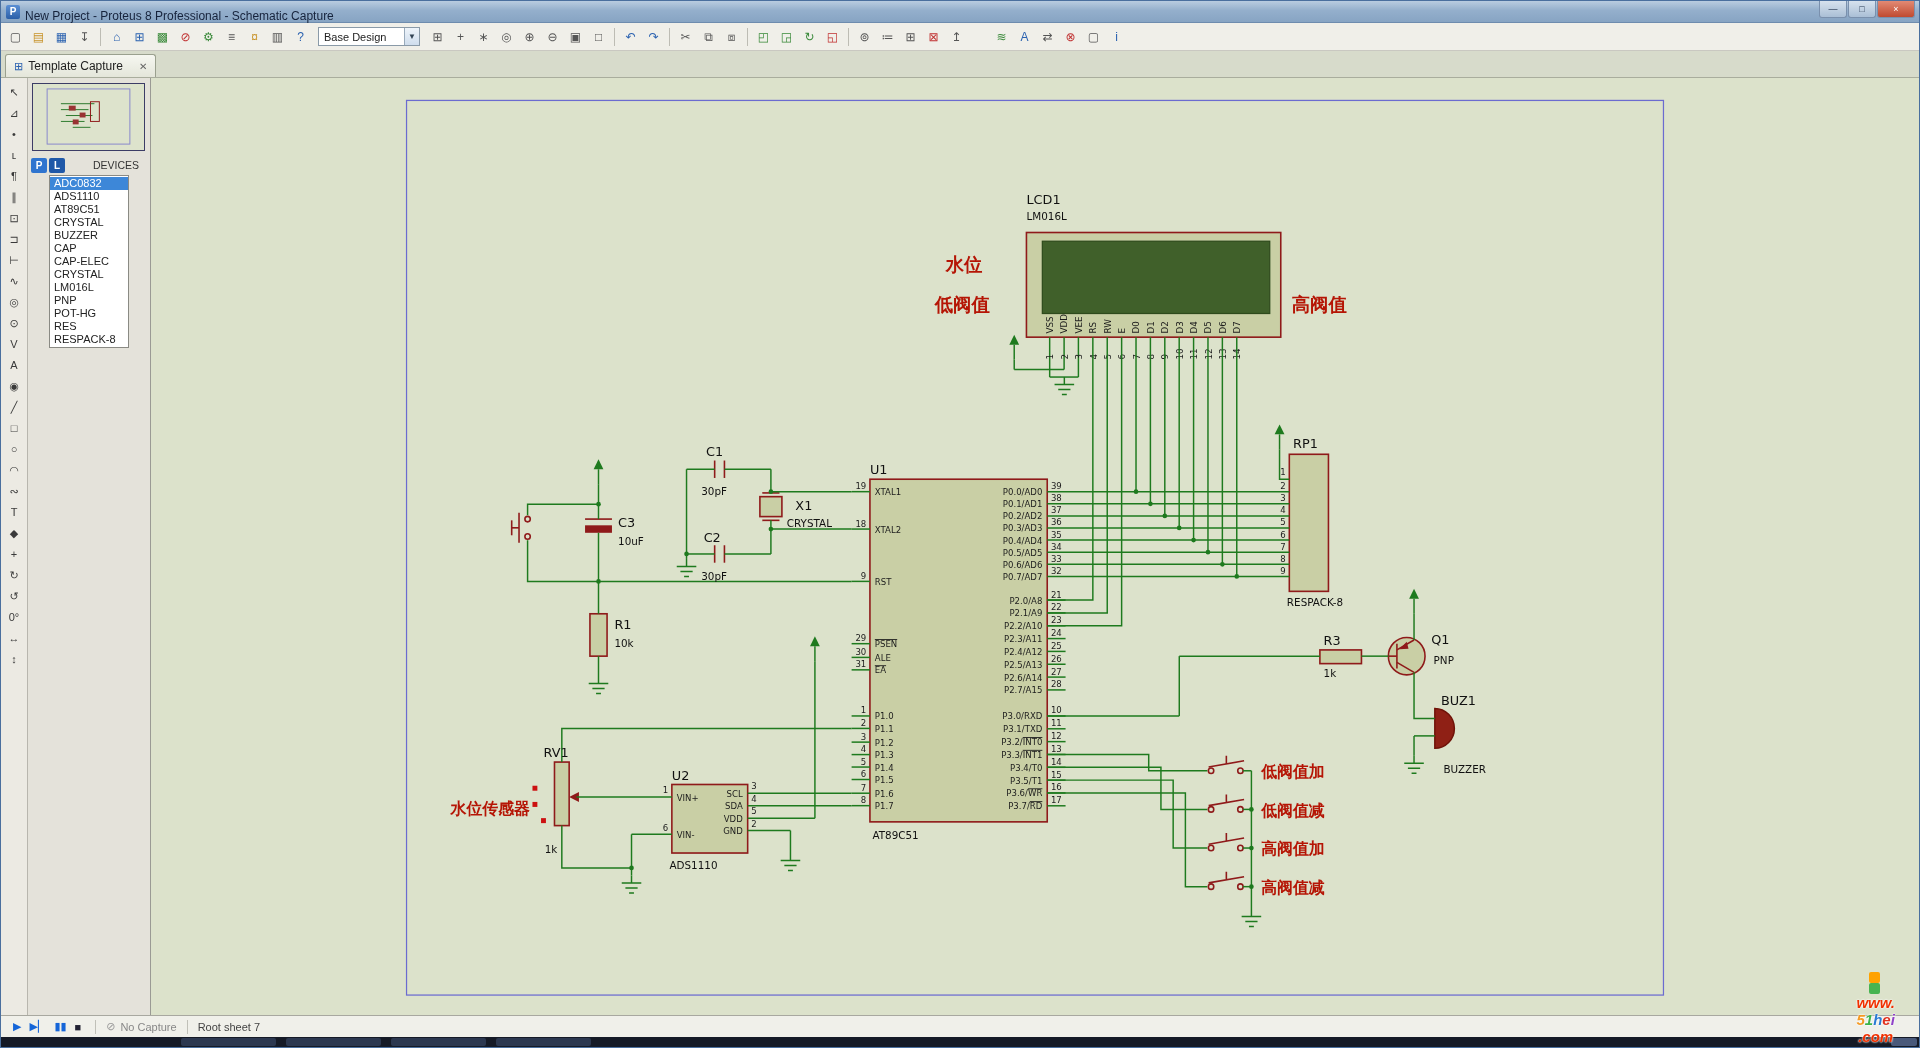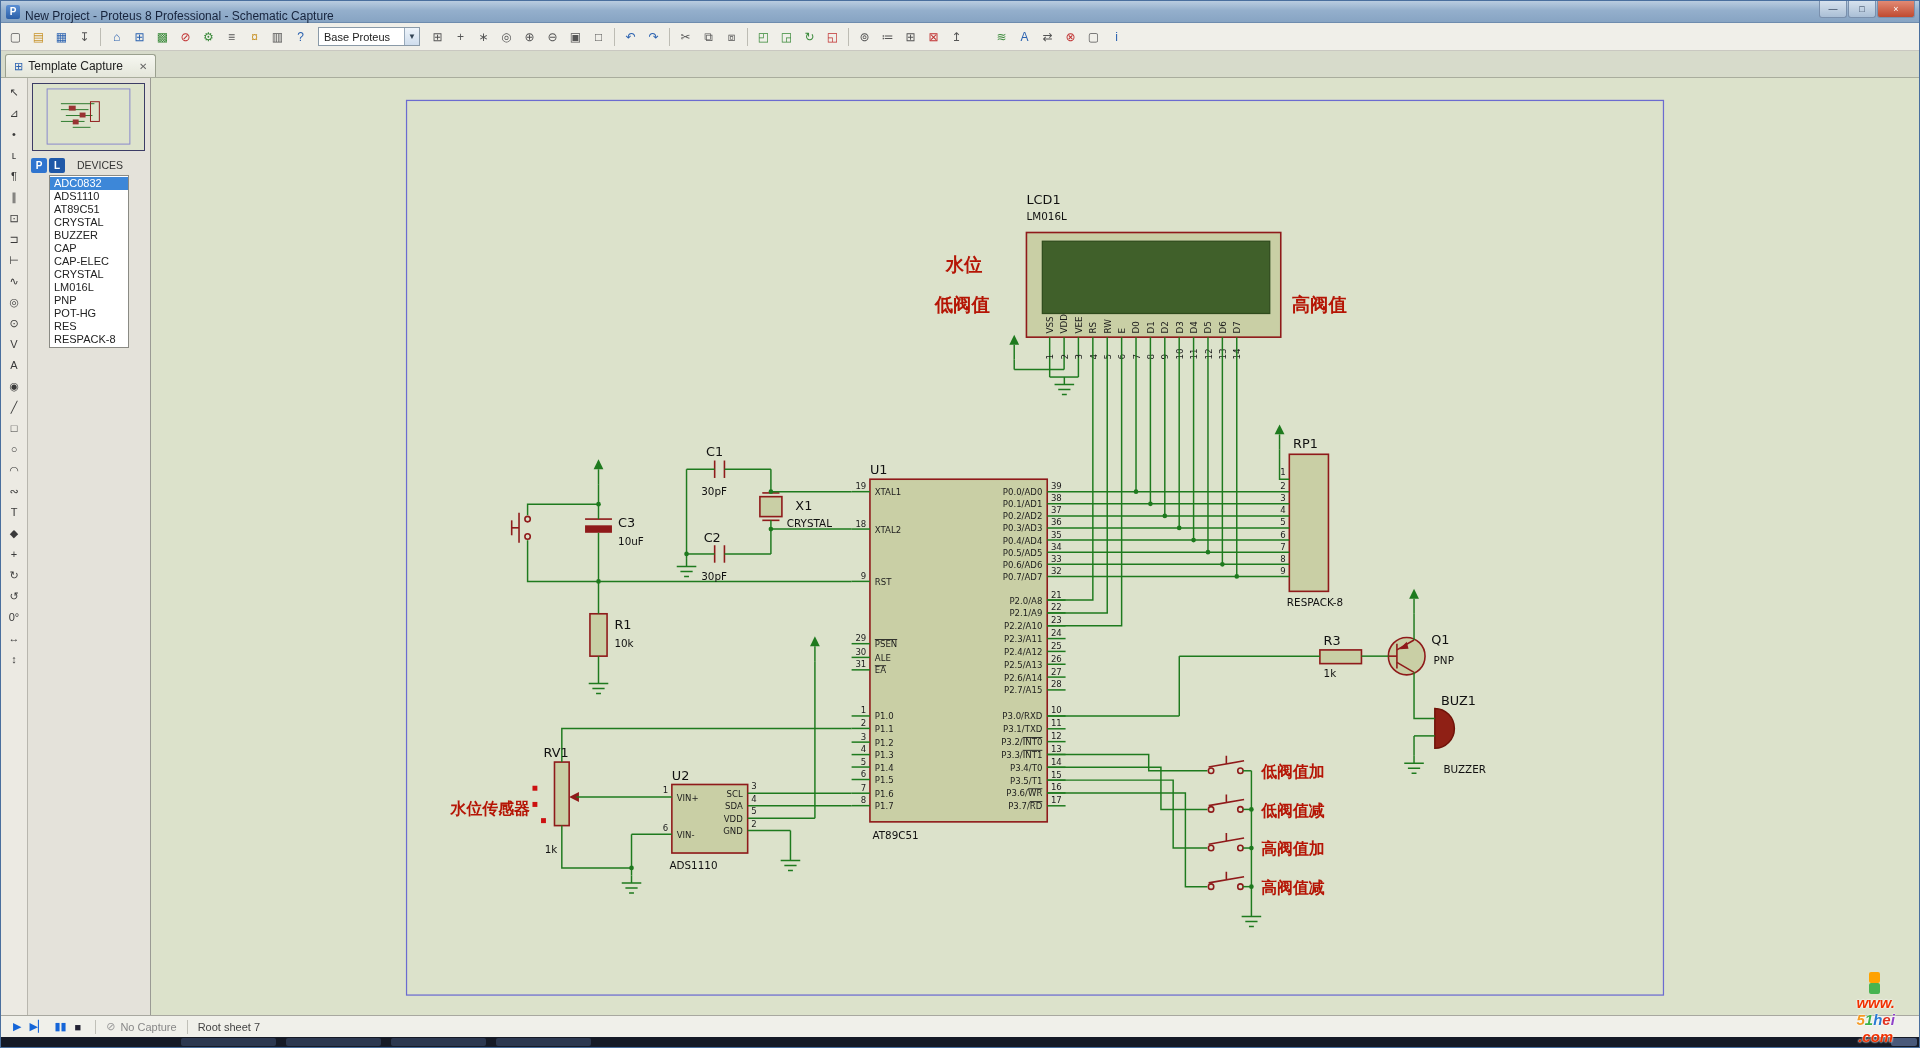--- a/index.html
+++ b/index.html
@@ -36,21 +36,21 @@
 
   
   .content{flex:1 1 auto;display:flex;min-height:0;}
   .lefttools{width:27px;flex:0 0 27px;background:#eceae3;border-right:1px solid #b8b6ae;padding-top:4px;display:flex;flex-direction:column;align-items:center;}
   .ltbtn{width:22px;height:20px;margin-bottom:1px;display:flex;align-items:center;justify-content:center;font-size:11px;color:#3a3a3a;border:1px solid transparent;border-radius:2px;}
   .leftpanel{width:123px;flex:0 0 123px;background:#e4e2da;border-right:1px solid #9a9a94;display:flex;flex-direction:column;}
   .minimap{margin:5px 4px 4px 4px;width:113px;height:68px;background:#dde3cc;border:1px solid #3c3c66;}
   .devheader{height:20px;display:flex;align-items:center;padding:0 3px;}
   .plbtn{width:16px;height:15px;font-size:10px;font-weight:bold;color:#fff;background:#2f74cf;border-radius:2px;text-align:center;line-height:15px;margin-right:2px;}
   .plbtn.l{background:#1f58a8;}
-  .devlabel{font-size:10.5px;color:#333;margin-left:10px;}
+  .devlabel{font-size:10.5px;color:#333;margin-left:26px;}
   .devlist{margin:0 21px;background:#fff;border:1px solid #8a8a84;font-size:11px;color:#222;list-style:none;padding:1px 0;}
   .devlist li{height:13px;line-height:13px;padding-left:4px;white-space:nowrap;overflow:hidden;}
   .devlist li.sel{background:#3d87d8;color:#fff;}
 
   .canvas{flex:1 1 auto;position:relative;background:#dce2cb;min-width:0;}
   .canvas svg.main{position:absolute;inset:0;width:100%;height:100%;}
 
   
   .statusbar{height:22px;flex:0 0 22px;display:flex;align-items:center;background:#f0f0ea;border-top:1px solid #a8a8a0;font-size:11px;color:#444;padding-left:8px;}
   .sb-btn{font-size:11px;margin:0 4px;color:#1565d8;}
@@ -113,21 +113,21 @@
         <div class="tbtn" style="color: rgb(43, 98, 176);">⊞</div>
         <div class="tbtn" style="color: rgb(58, 138, 58);">▩</div>
         <div class="tbtn" style="color: rgb(192, 48, 48);">⊘</div>
         <div class="tbtn" style="color: rgb(58, 138, 58);">⚙</div>
         <div class="tbtn" style="color: rgb(85, 85, 85);">≡</div>
         <div class="tbtn" style="color: rgb(200, 147, 42);">¤</div>
         <div class="tbtn">▥</div>
         <div class="tbtn" style="color: rgb(43, 98, 176);">?</div>
       </div>
     <div class="combo">
-      <span>Base Proteus</span>
+      <span>Base Design</span>
       <span class="carrow">▼</span>
     </div>
     <div class="tbgrp" id="tbg2">
         <div class="tbtn">⊞</div>
         <div class="tbtn">+</div>
         <div class="tbtn">∗</div>
         <div class="tbtn">◎</div>
         <div class="tbtn">⊕</div>
         <div class="tbtn">⊖</div>
         <div class="tbtn">▣</div>

